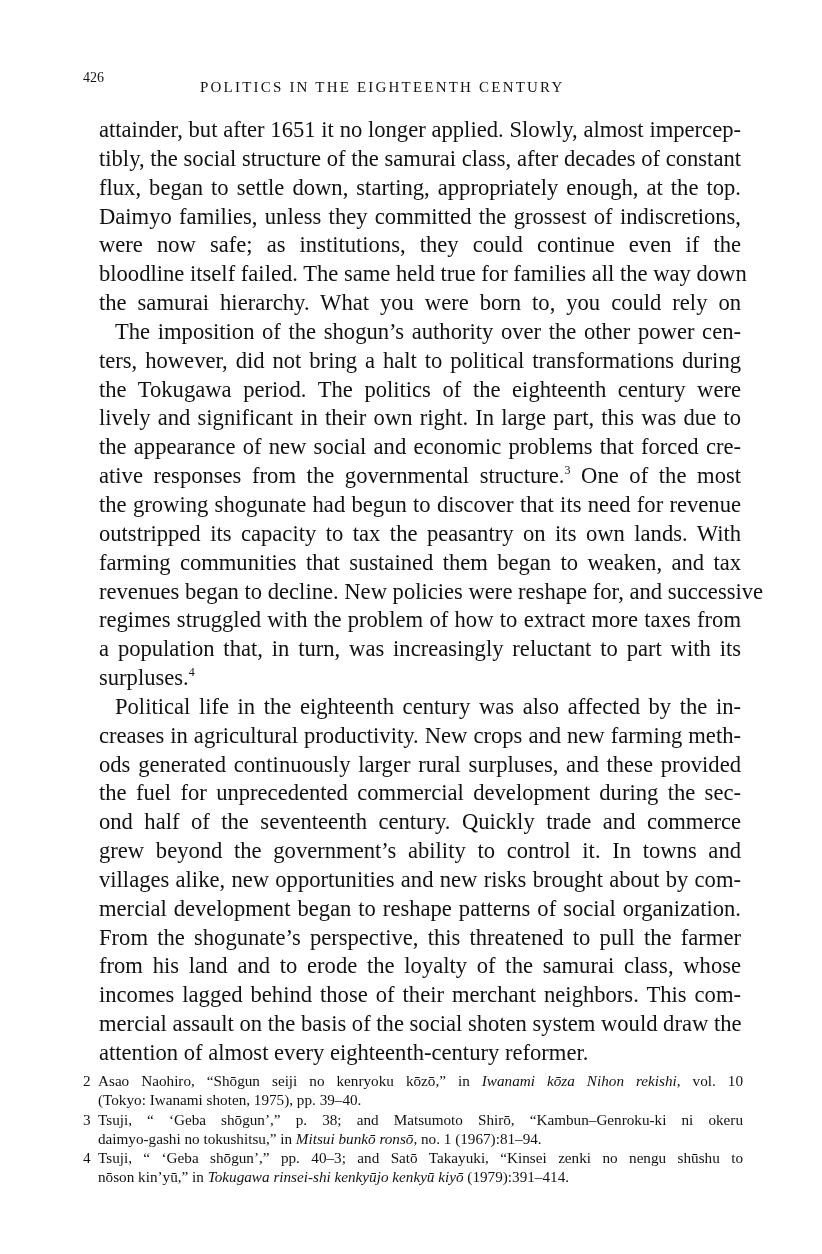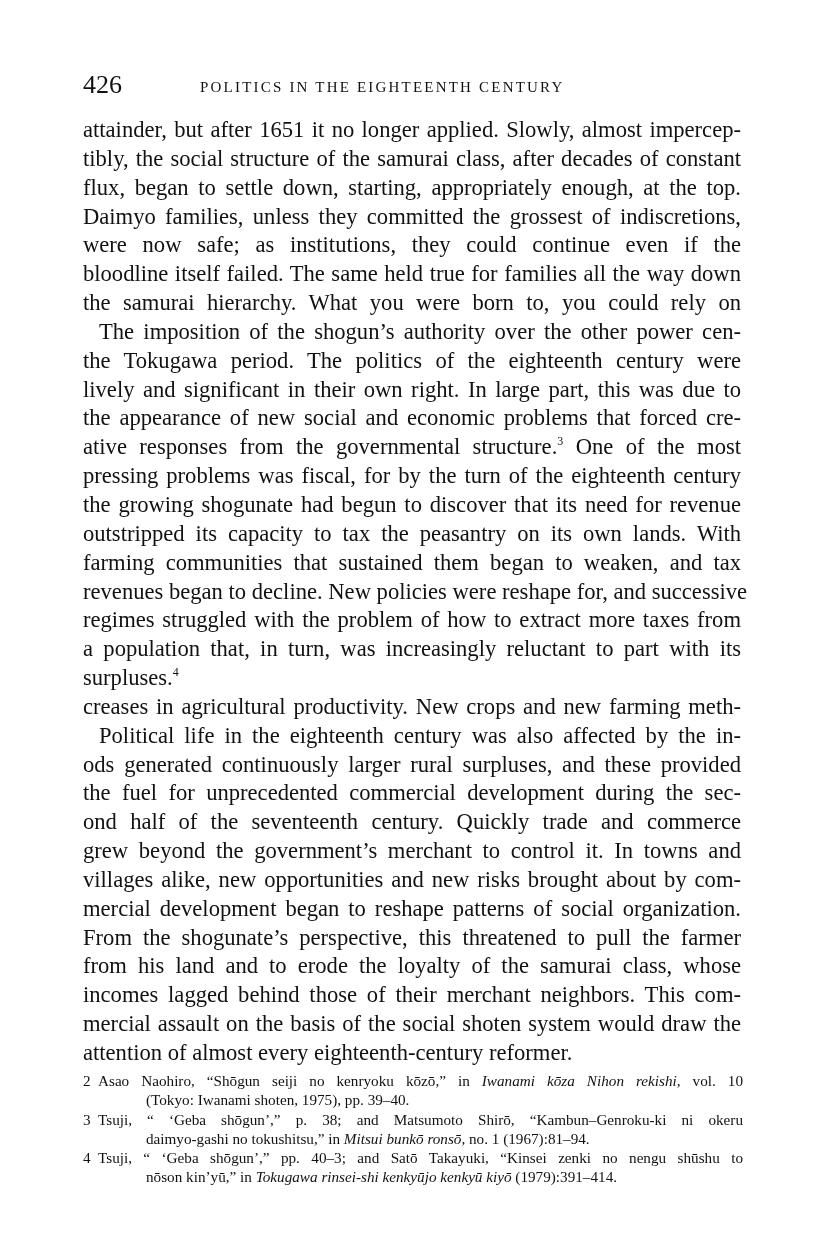--- a/index.html
+++ b/index.html
@@ -1,30 +1,30 @@
 <!DOCTYPE html>
 <html><head>
 <meta charset="utf-8">
 <style>
   html, body { margin: 0; padding: 0; background: #ffffff; }
   body { width: 822px; height: 1254px; position: relative; overflow: hidden; color: #111111; }
   .page { position: absolute; left: 0; top: 0; width: 822px; height: 1254px; }
   .running-head { position: absolute; top: 70px; left: 83px; width: 658px; height: 30px; }
-  .folio { position: absolute; left: 0; top: 0; font-family: "Liberation Serif", "DejaVu Serif", serif; font-size: 26px; }
+  .folio { position: absolute; left: 0; top: 0; font-family: "Liberation Serif", "DejaVu Serif", serif; font-size: 14px; }
   .head-title { position: absolute; left: 117px; top: 9px; font-family: "Liberation Serif", "DejaVu Serif", serif; font-size: 15px; letter-spacing: 2.2px; text-transform: uppercase; }
   .body-text { position: absolute; left: 83px; top: 116px; width: 658px; font-family: "Liberation Serif", "DejaVu Serif", serif; font-size: 22.6px; line-height: 28.85px; }
-  .line { display: block; text-align: justify; text-align-last: justify; white-space: nowrap; height: 28.85px; }
+  .line { display: block; text-align: justify; text-align-last: justify; white-space: nowrap; height: 28.85px; margin-left: 16px; }
   .line.last { text-align-last: left; }
   .line.indent { padding-left: 16px; }
   sup { font-size: 12px; line-height: 0; vertical-align: 9px; }
   .notes { position: absolute; left: 83px; top: 1071px; width: 660px; font-family: "Liberation Serif", "DejaVu Serif", serif; font-size: 15.2px; line-height: 19.3px; }
   .note { position: relative; padding-left: 15px; }
   .note-num { position: absolute; left: 0; top: 0; }
   .note-line { display: block; text-align: justify; text-align-last: justify; white-space: nowrap; }
-  .note-line.last { text-align-last: left; margin-left: 48px; }
+  .note-line.last { text-align-last: left; }
   i { }
 </style>
 </head>
 <body>
 
 <div class="page">
 
   <div class="running-head">
     <span class="folio">426</span>
     <span class="head-title">Politics in the Eighteenth Century</span>
@@ -33,39 +33,39 @@
   <div class="body-text">
     <span class="line">attainder, but after 1651 it no longer applied. Slowly, almost impercep-</span>
     <span class="line">tibly, the social structure of the samurai class, after decades of constant</span>
     <span class="line">flux, began to settle down, starting, appropriately enough, at the top.</span>
     <span class="line">Daimyo families, unless they committed the grossest of indiscretions,</span>
     <span class="line">were now safe; as institutions, they could continue even if the</span>
     <span class="line">bloodline itself failed. The same held true for families all the way down</span>
     <span class="line">the samurai hierarchy. What you were born to, you could rely on</span>
 
     <span class="line indent">The imposition of the shogun’s authority over the other power cen-</span>
+    <span class="line">ters, however, did not bring a halt to political transformations during</span>
     <span class="line">the Tokugawa period. The politics of the eighteenth century were</span>
     <span class="line">lively and significant in their own right. In large part, this was due to</span>
     <span class="line">the appearance of new social and economic problems that forced cre-</span>
     <span class="line"><span>ative responses from the governmental structure.</span><sup>3</sup><span> One of the most</span></span>
-    <span class="line">pressing problems was fiscal, for by the turn of the eighteenth century</span>
     <span class="line">the growing shogunate had begun to discover that its need for revenue</span>
     <span class="line">outstripped its capacity to tax the peasantry on its own lands. With</span>
     <span class="line">farming communities that sustained them began to weaken, and tax</span>
     <span class="line">revenues began to decline. New policies were reshape for, and successive</span>
     <span class="line">regimes struggled with the problem of how to extract more taxes from</span>
     <span class="line">a population that, in turn, was increasingly reluctant to part with its</span>
     <span class="line last"><span>surpluses.</span><sup>4</sup></span>
 
+    <span class="line indent">Political life in the eighteenth century was also affected by the in-</span>
     <span class="line">creases in agricultural productivity. New crops and new farming meth-</span>
-    <span class="line indent">Political life in the eighteenth century was also affected by the in-</span>
     <span class="line">ods generated continuously larger rural surpluses, and these provided</span>
     <span class="line">the fuel for unprecedented commercial development during the sec-</span>
     <span class="line">ond half of the seventeenth century. Quickly trade and commerce</span>
-    <span class="line">grew beyond the government’s merchant to control it. In towns and</span>
+    <span class="line">grew beyond the government’s ability to control it. In towns and</span>
     <span class="line">villages alike, new opportunities and new risks brought about by com-</span>
     <span class="line">mercial development began to reshape patterns of social organization.</span>
     <span class="line">From the shogunate’s perspective, this threatened to pull the farmer</span>
     <span class="line">from his land and to erode the loyalty of the samurai class, whose</span>
     <span class="line">incomes lagged behind those of their merchant neighbors. This com-</span>
     <span class="line">mercial assault on the basis of the social shoten system would draw the</span>
     <span class="line last">attention of almost every eighteenth-century reformer.</span>
   </div>
 
   <div class="notes">

